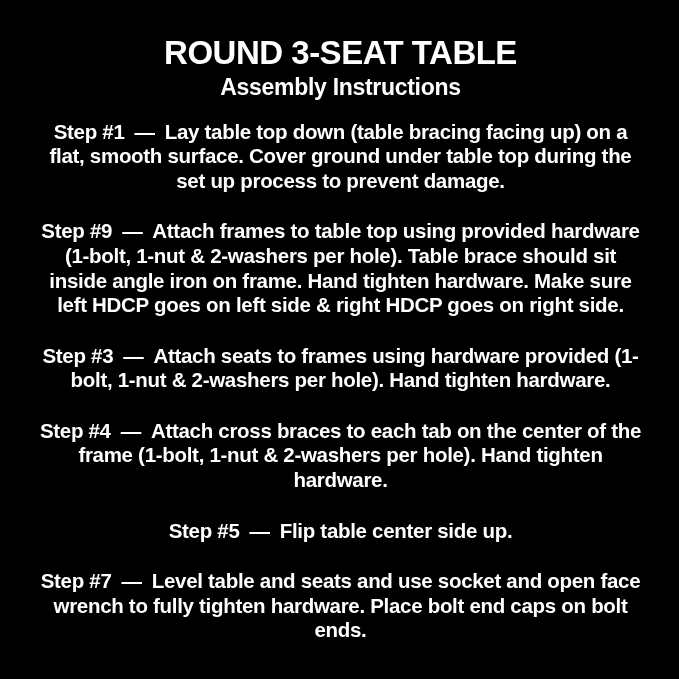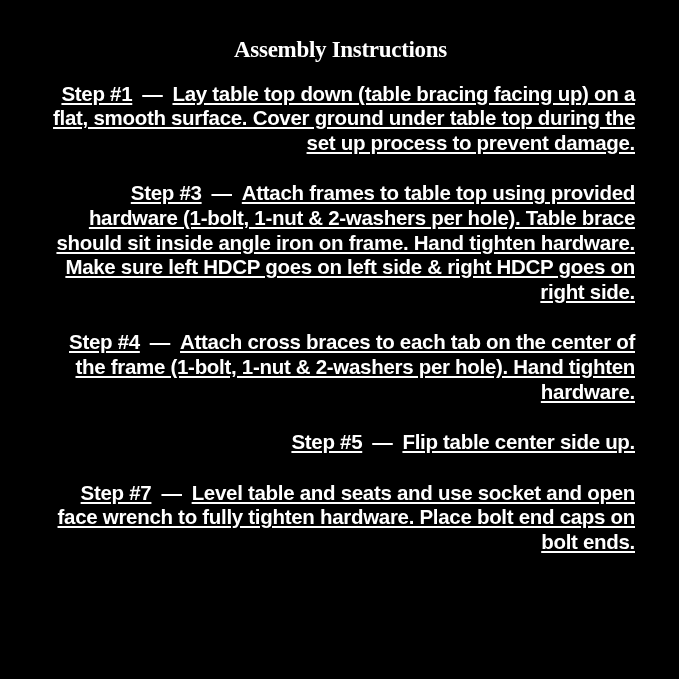--- a/index.html
+++ b/index.html
@@ -27,52 +27,52 @@
     font-size: 33px;
     line-height: 1.15;
     letter-spacing: -0.5px;
     margin: 0;
   }
   .subtitle {
     font-size: 23px;
     line-height: 1.2;
     letter-spacing: -0.3px;
     margin: 2px 0 3px 0;
-    font-family: Liberation Serif, serif;
   }
   .steps {
     font-size: 20.5px;
     line-height: 1.2;
     letter-spacing: -0.3px;
   }
   .step {
-    margin: 0 8px 26px 0;
-    text-align: right;
-    text-decoration: underline;
+    margin: 0 0 26px 0;
+    text-align: center;
   }
   .dash {
     display: inline-block;
     margin: 0 10px;
   }
 </style>
 </head>
 <body>
 
 <div class="page">
 
   <div class="header">
+    <h1 class="title">ROUND 3-SEAT TABLE</h1>
     <h2 class="subtitle">Assembly Instructions</h2>
   </div>
 
   <div class="steps">
 
     <p class="step"><span>Step #1</span><span class="dash">—</span><span>Lay table top down (table bracing facing up) on a flat, smooth surface. Cover ground under table top during the set up process to prevent damage.</span></p>
 
-    <p class="step"><span>Step #3</span><span class="dash">—</span><span>Attach frames to table top using provided hardware (1-bolt, 1-nut &amp; 2-washers per hole). Table brace should sit inside angle iron on frame. Hand tighten hardware. Make sure left HDCP goes on left side &amp; right HDCP goes on right side.</span></p>
+    <p class="step"><span>Step #9</span><span class="dash">—</span><span>Attach frames to table top using provided hardware (1-bolt, 1-nut &amp; 2-washers per hole). Table brace should sit inside angle iron on frame. Hand tighten hardware. Make sure left HDCP goes on left side &amp; right HDCP goes on right side.</span></p>
 
+    <p class="step"><span>Step #3</span><span class="dash">—</span><span>Attach seats to frames using hardware provided (1-bolt, 1-nut &amp; 2-washers per hole). Hand tighten hardware.</span></p>
 
     <p class="step"><span>Step #4</span><span class="dash">—</span><span>Attach cross braces to each tab on the center of the frame (1-bolt, 1-nut &amp; 2-washers per hole). Hand tighten hardware.</span></p>
 
     <p class="step"><span>Step #5</span><span class="dash">—</span><span>Flip table center side up.</span></p>
 
     <p class="step"><span>Step #7</span><span class="dash">—</span><span>Level table and seats and use socket and open face wrench to fully tighten hardware. Place bolt end caps on bolt ends.</span></p>
 
   </div>
 
 </div>

